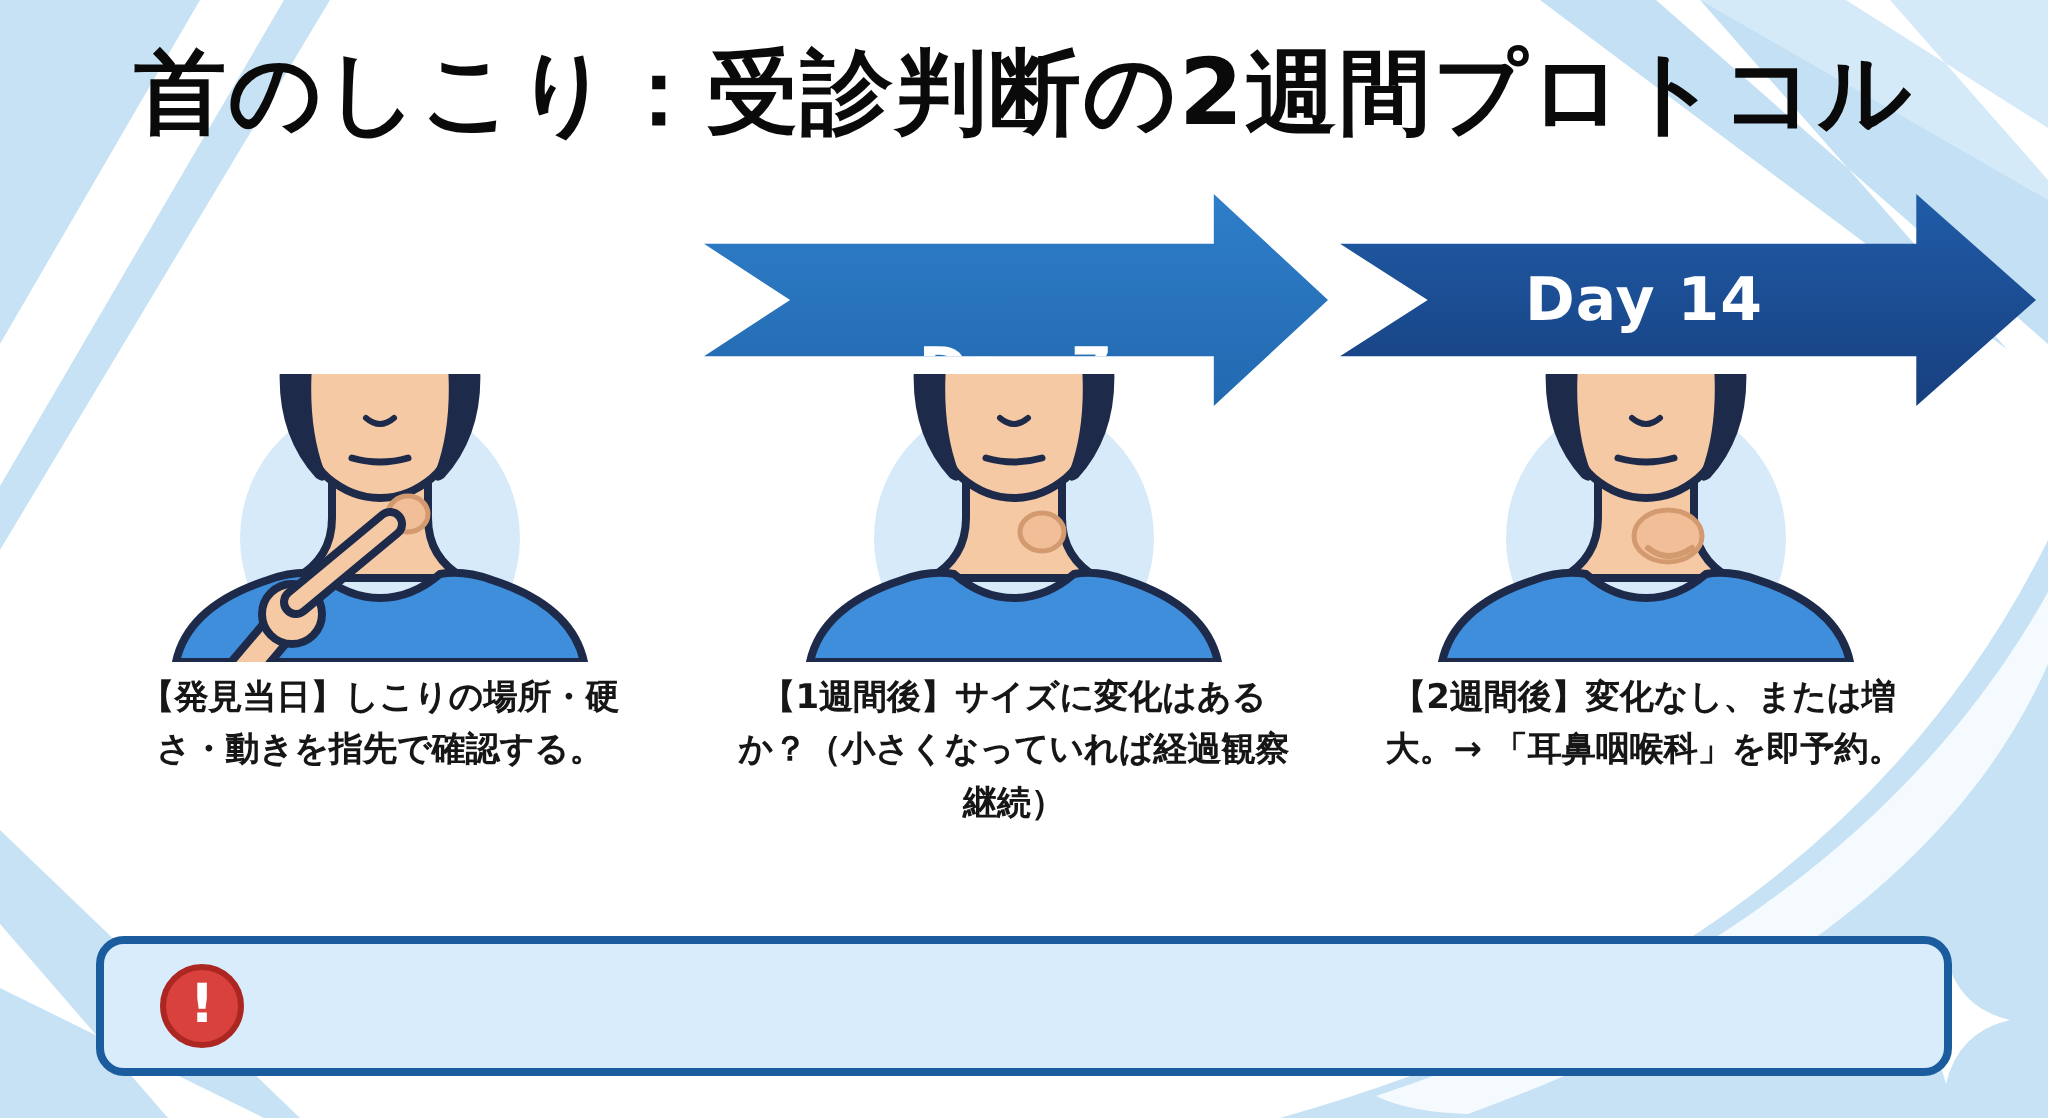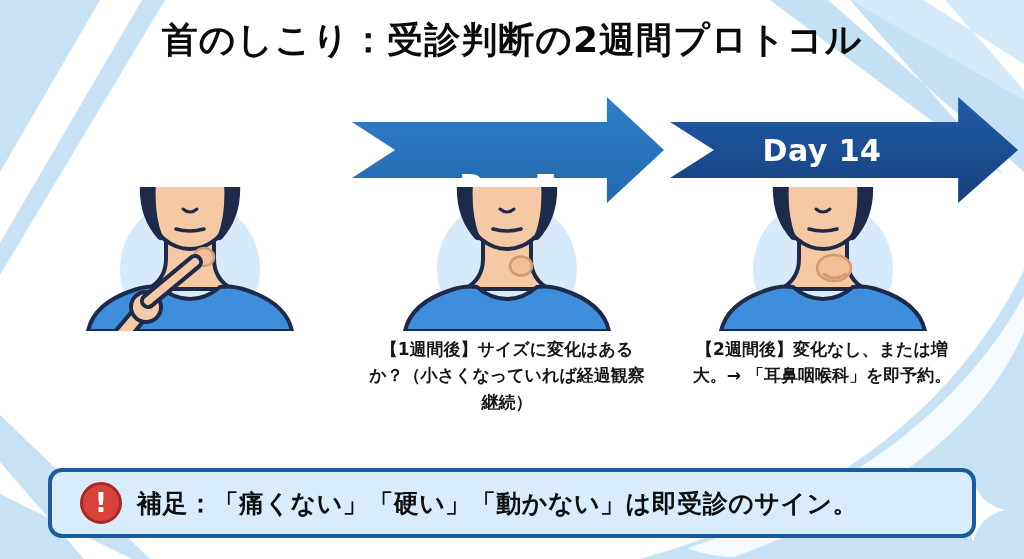--- a/index.html
+++ b/index.html
@@ -4,21 +4,21 @@
 <style>
   html,body{margin:0;padding:0;background:#e8eef4;}
   *{box-sizing:border-box;}
   .canvas{
     position:relative;width:1024px;height:559px;overflow:hidden;background:#ffffff;
     font-family:"DejaVu Sans","Liberation Sans",sans-serif;
   }
   .bg{position:absolute;inset:0;width:1024px;height:559px;}
   .title{
     position:absolute;top:16px;left:0;width:100%;margin:0;text-align:center;
-    font-size:36px;font-weight:900;color:#0a0a0a;letter-spacing:1px;
+    font-size:46px;font-weight:900;color:#0a0a0a;letter-spacing:1px;
   }
   .arrow{
     position:absolute;top:97px;height:106px;display:flex;align-items:center;justify-content:center;
     color:#ffffff;font-weight:800;font-size:30px;letter-spacing:0.5px;
   }
   .arrow-1{
     left:35px;width:311px;
     background:linear-gradient(180deg,#3184d0 0%,#2470b8 100%);
     clip-path:polygon(0 23.5%,81.7% 23.5%,81.7% 0,100% 50%,81.7% 100%,81.7% 76.5%,0 76.5%,13.8% 50%);
   }
@@ -122,23 +122,23 @@
     <path d="M6,144 Q12,116 52,103 Q66,98 78,100 Q92,112 108,112 Q124,112 138,100 Q150,98 164,103 Q204,116 210,144 Z" fill="#3E8EDB" stroke="#1E2A4A" stroke-width="4" stroke-linejoin="round"></path>
     <path d="M70,-4 L70,18 Q70,42 82,52 Q94,62 108,62 Q122,62 134,52 Q146,42 146,18 L146,-4 Z" fill="#F6C9A5" stroke="#1E2A4A" stroke-width="4" stroke-linejoin="round"></path>
     <path d="M58,-4 Q56,30 76,52 Q82,56 80,48 Q72,26 74,-4 Z" fill="#1E2A4A"></path>
     <path d="M158,-4 Q160,30 140,52 Q134,56 136,48 Q144,26 142,-4 Z" fill="#1E2A4A"></path>
     <path d="M101,22 Q108,28 115,22" fill="none" stroke="#1E2A4A" stroke-width="3" stroke-linecap="round"></path>
     <path d="M94,42 Q108,46 122,42" fill="none" stroke="#1E2A4A" stroke-width="3.5" stroke-linecap="round"></path>
     <ellipse cx="119" cy="81" rx="17" ry="13" fill="#F2BE97" stroke="#D29A6E" stroke-width="2.5"></ellipse>
     <path d="M109,87 Q119,95 131,87" fill="none" stroke="#D29A6E" stroke-width="3" stroke-linecap="round"></path>
   </svg>
 
+  <p class="caption cap1">【発見当日】しこりの場所・硬さ・動きを指先で確認する。</p>
   <p class="caption cap2">【1週間後】サイズに変化はあるか？（小さくなっていれば経過観察継続）</p>
   <p class="caption cap3">【2週間後】変化なし、または増大。→ 「耳鼻咽喉科」を即予約。</p>
 
   <div class="note">
     <span class="alert-circle">
       <span>!</span>
     </span>
-    <span class="note-text">補足：「痛くない」「硬い」「動かない」は即受診のサイン。</span>
   </div>
 
 </div>
 
 </body></html>

